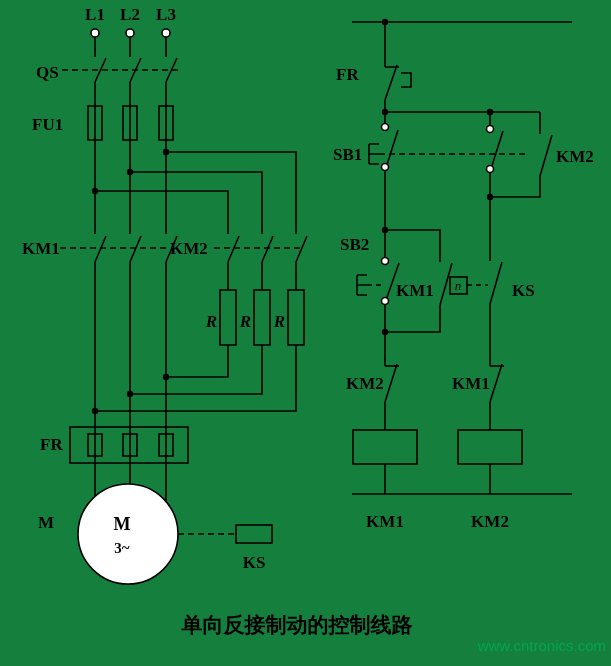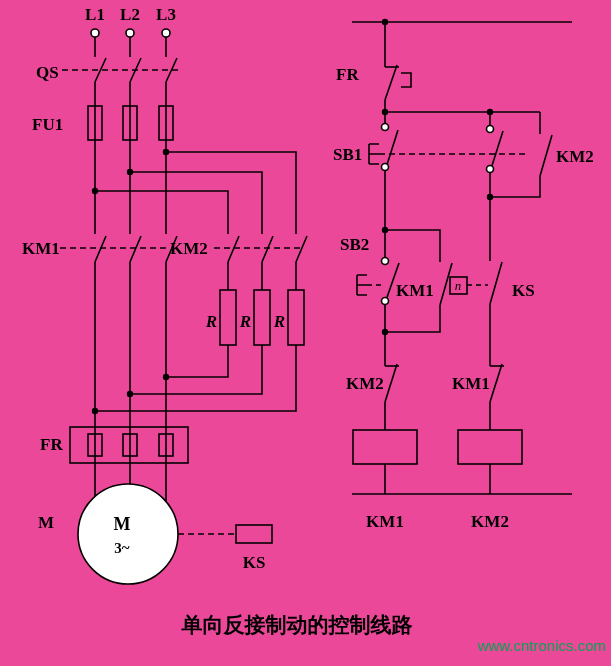--- a/index.html
+++ b/index.html
@@ -1,16 +1,16 @@
 <!DOCTYPE html>
 <html><head>
 <meta charset="utf-8">
 <style>
   html,body { margin:0; padding:0; background:#ffffff; }
-  .page { position:relative; width:611px; height:666px; background:#ec4899; overflow:hidden; }
+  .page { position:relative; width:611px; height:666px; background:#15803d; overflow:hidden; }
   svg { display:block; }
   .lbl    { font: bold 17px "Liberation Serif", serif; fill:#000; }
   .lbl-it { font: bold italic 17px "Liberation Serif", serif; fill:#000; }
   .lbl-n  { font: italic 13px "Liberation Serif", serif; fill:#000; }
   .motor-m  { font: bold 18px "Liberation Serif", serif; fill:#000; }
   .motor-ph { font: bold 15px "Liberation Serif", serif; fill:#000; }
   .title-text { font: bold 21px "Liberation Sans", sans-serif; fill:#000; }
   .wm-text    { font: 15px "Liberation Sans", sans-serif; fill:#00a651; }
 </style>
 </head>

